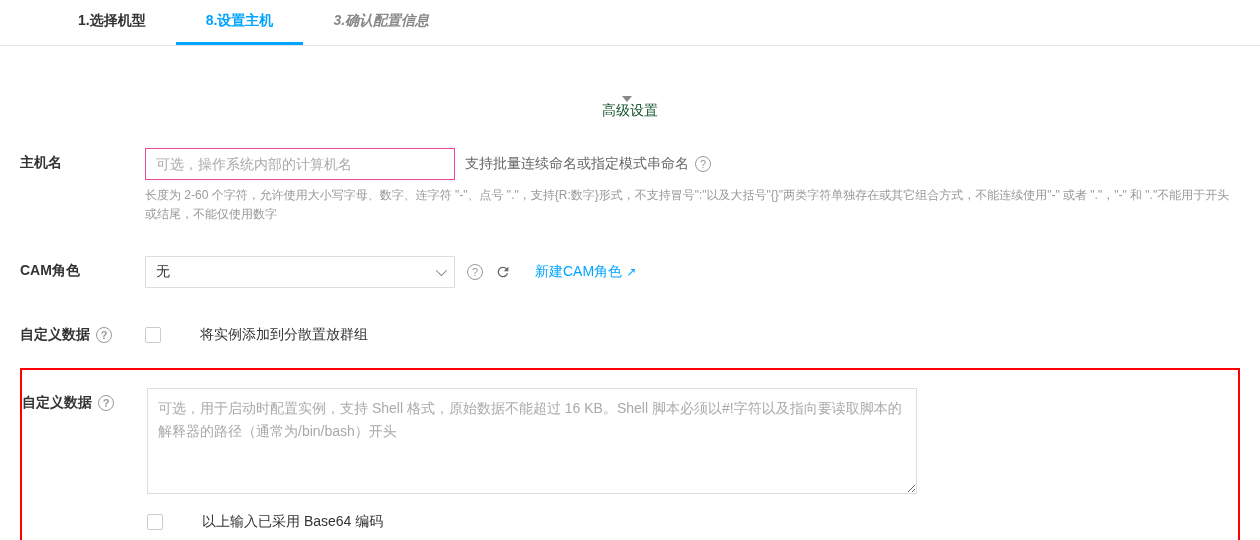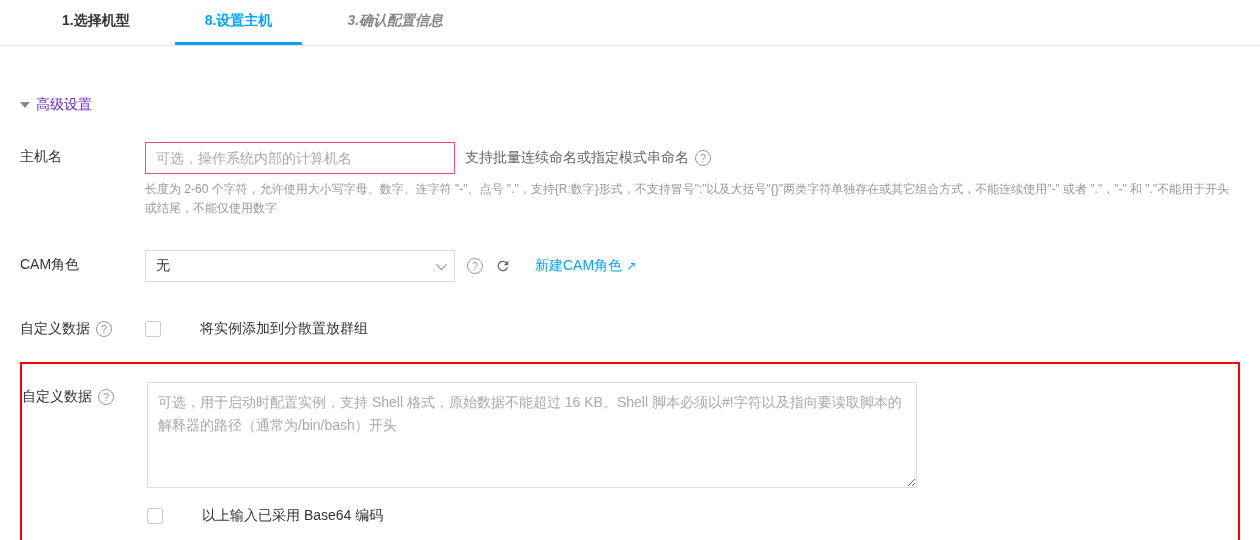--- a/index.html
+++ b/index.html
@@ -9,22 +9,21 @@
     }
     body {
       font-family: -apple-system, BlinkMacSystemFont, "Segoe UI", "PingFang SC", "Microsoft YaHei", sans-serif;
       font-size: 14px;
       color: #333;
       background: #fff;
     }
     .tabs {
       display: flex;
       border-bottom: 1px solid #e5e5e5;
-      padding-left: 32px;
-      gap: 15px;
+      padding-left: 48px;
     }
     .tab {
       padding: 12px 30px;
       font-size: 14px;
       font-weight: bold;
       color: #333;
       cursor: pointer;
     }
     .tab.active {
       color: #00A4FF;
@@ -34,23 +33,24 @@
       color: #888;
       font-style: italic;
     }
     .content {
       padding: 0 20px 20px 20px;
     }
     .collapsible-header {
       display: flex;
       align-items: center;
       padding: 50px 0 20px 0;
-      color: #6d28d9;
-      cursor: pointer;
-      font-size: 14px;
+      color: #14532d;
+      cursor: pointer;
+      font-size: 14px;
+      flex-direction: column;
     }
     .collapsible-header .triangle {
       display: inline-block;
       width: 0;
       height: 0;
       border-left: 5px solid transparent;
       border-right: 5px solid transparent;
       border-top: 6px solid #888;
       margin-right: 6px;
     }
@@ -61,20 +61,21 @@
       margin-bottom: 16px;
     }
     .form-label {
       width: 125px;
       flex-shrink: 0;
       padding-top: 6px;
       color: #333;
       font-size: 14px;
       display: flex;
       align-items: center;
+      font-weight: bold;
     }
     .form-control-area {
       flex: 1;
     }
     .inline-row {
       display: flex;
       align-items: center;
       flex-wrap: wrap;
     }
     input[type="text"] {

